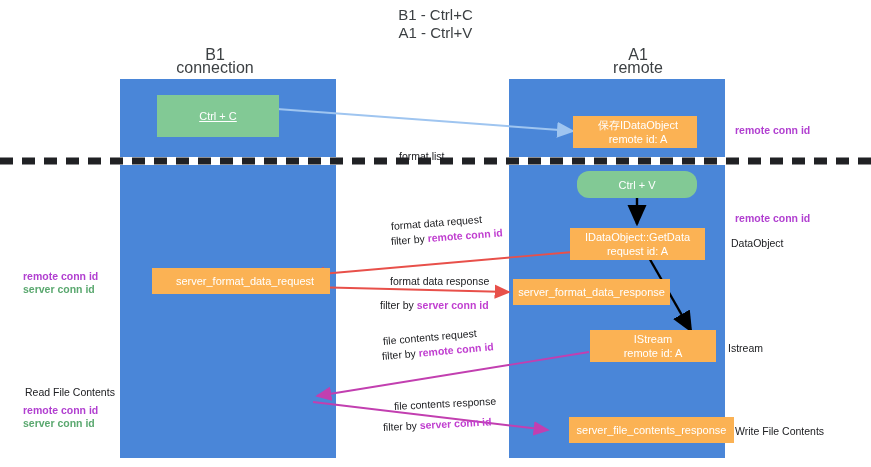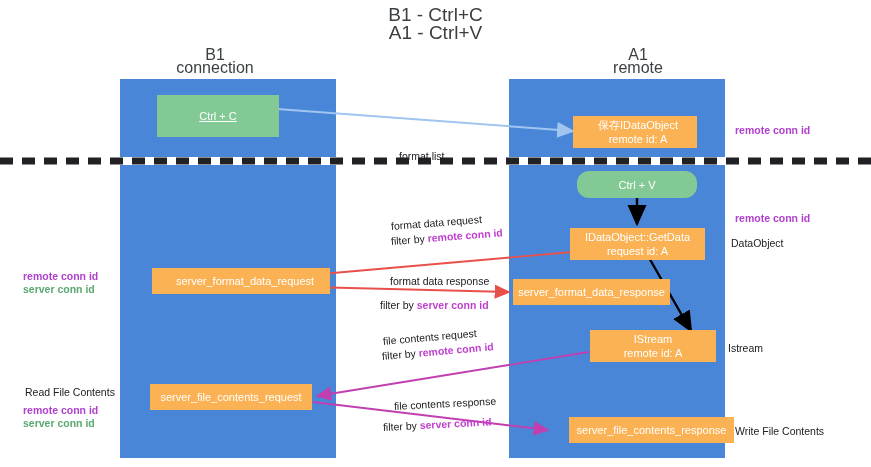--- a/index.html
+++ b/index.html
@@ -22,21 +22,21 @@
     width: 871px;
     height: 467px;
     pointer-events: none;
   }
   .title {
     position: absolute;
     left: 0;
     top: 6px;
     width: 871px;
     text-align: center;
-    font-size: 19px;
+    font-size: 15px;
     color: #3c4043;
     line-height: 18px;
     white-space: pre-line;
   }
   .col-header {
     position: absolute;
     text-align: center;
     font-size: 16px;
     color: #3c4043;
     line-height: 13px;
@@ -146,21 +146,20 @@
   <div class="node orange" style="left:570px; top:228px; width:135px; height:32px;">IDataObject::GetData
 request id: A</div>
 
   <div class="node orange" style="left:152px; top:268px; width:178px; height:26px;padding-left:12px;">server_format_data_request</div>
 
   <div class="node orange" style="left:513px; top:279px; width:157px; height:26px;">server_format_data_response</div>
 
   <div class="node orange" style="left:590px; top:330px; width:126px; height:32px;">IStream
 remote id: A</div>
 
-  <div class="node orange" style="left:150px; top:384px; width:162px; height:26px;">server_file_contents_request</div>
 
   <div class="node orange" style="left:569px; top:417px; width:165px; height:26px;">server_file_contents_response</div>
 
   <div class="edge-label" style="left:399px; top:101px;margin-top:48px;">format list</div>
 
   <div class="edge-label rot" style="left:391px; top:219px; transform: rotate(-4.5deg);">format data request</div>
   <div class="edge-label rot" style="left:391px; top:234px; transform: rotate(-4.5deg);">
     <span>filter by </span><span class="hl-red">remote conn id</span>
   </div>
 

